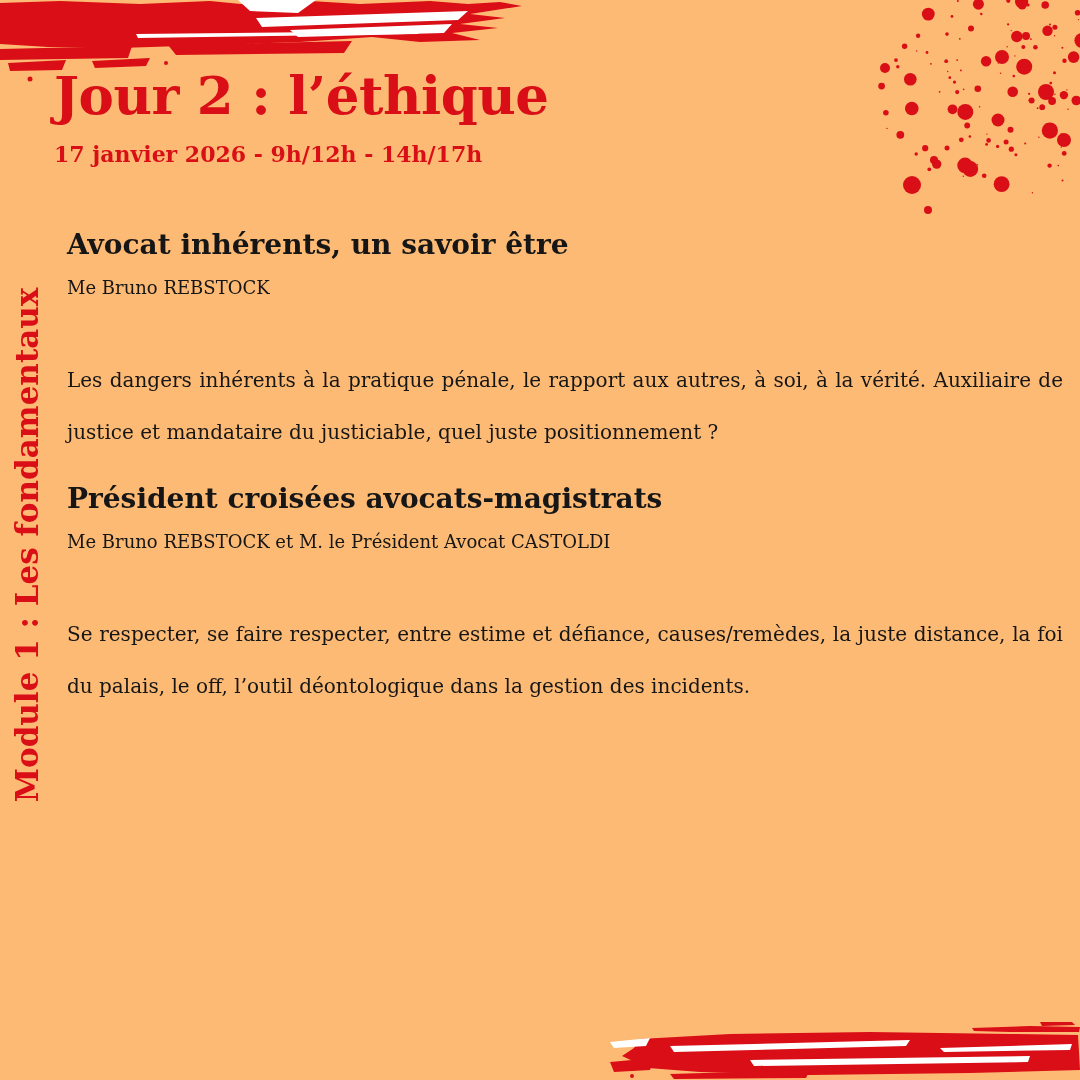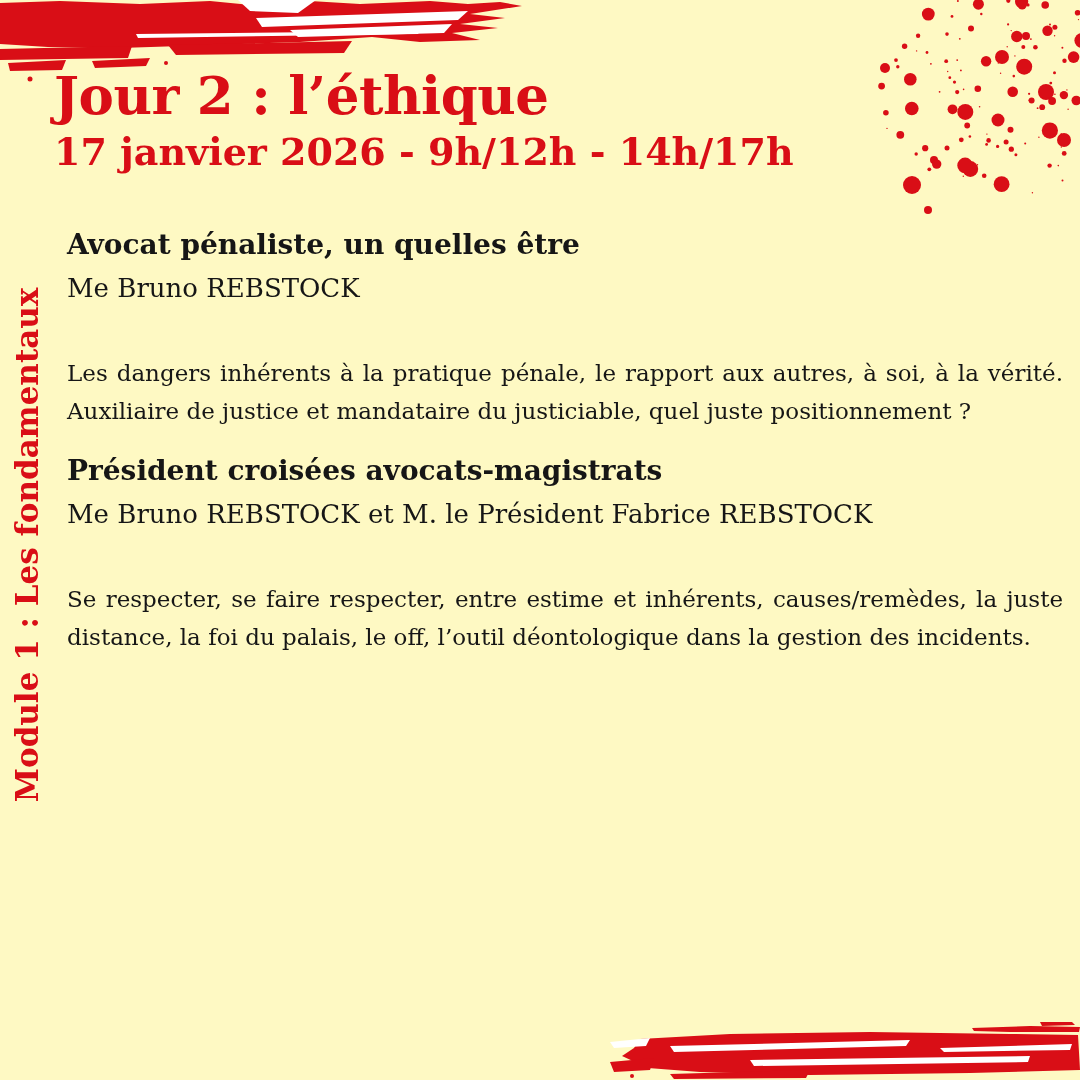--- a/index.html
+++ b/index.html
@@ -3,21 +3,21 @@
 <meta charset="utf-8">
 <style>
   :root{
     --accent:#d90e16;
     --ink:#161616;
   }
   html,body{margin:0;padding:0;background:#ffffff;}
   .canvas{
     position:relative;
     width:1080px;height:1080px;
-    background:#fef9c3;
+    background:#fdba74;
     overflow:hidden;
     font-family:"DejaVu Serif","Liberation Serif",serif;
     color:var(--ink);
   }
   
   .brush-top{position:absolute;top:0;left:0;}
   .splatter{position:absolute;top:0;right:0;}
   .brush-bottom{position:absolute;right:0;bottom:0;}
   .brush-red{fill:var(--accent);}
   .brush-white{fill:#ffffff;}
@@ -26,22 +26,22 @@
   .page-title{
     margin:0;
     font-size:53px;
     line-height:1.05;
     font-weight:700;
     color:var(--accent);
     letter-spacing:-0.5px;
     white-space:nowrap;
   }
   .date-line{
-    margin-top:5px;
-    font-size:38px;
+    margin-top:17px;
+    font-size:22px;
     font-weight:700;
     color:var(--accent);
     white-space:nowrap;
   }
   
   .module-label{
     position:absolute;
     left:27px;top:545px;
     transform:translate(-50%,-50%) rotate(-90deg);
     white-space:nowrap;
@@ -59,28 +59,28 @@
   .session + .session{margin-top:24px;}
   .session-title{
     margin:0;
     font-size:28px;
     line-height:34px;
     font-weight:700;
     color:var(--ink);
   }
   .speaker{
     margin-top:8px;
-    font-size:26px;
+    font-size:18px;
     line-height:36px;
     font-weight:400;
   }
   .body-para{
     margin:30px 0 0 0;
-    font-size:23px;
-    line-height:38px;
+    font-size:20px;
+    line-height:52px;
     text-align:justify;
   }
   .body-para.lead{margin-top:48px;}
 </style>
 </head>
 <body>
 
 <div class="canvas">
 
   <svg class="brush-top" width="530" height="92" viewBox="0 0 530 92" aria-hidden="true">
@@ -245,29 +245,29 @@
   <header class="header">
     <h1 class="page-title">Jour 2 : l’éthique</h1>
     <div class="date-line">17 janvier 2026 - 9h/12h - 14h/17h</div>
   </header>
 
   <div class="module-label">Module 1 : Les fondamentaux</div>
 
   <main class="content">
 
     <section class="session">
-      <h2 class="session-title">Avocat pénaliste, un quelles être</h2>
+      <h2 class="session-title">Avocat inhérents, un savoir être</h2>
       <div class="speaker">Me Bruno REBSTOCK</div>
       <p class="body-para lead">Les dangers inhérents à la pratique pénale, le rapport aux autres, à soi, à la vérité. Auxiliaire de justice et mandataire du justiciable, quel juste positionnement ?</p>
     </section>
 
     <section class="session">
       <h2 class="session-title">Président croisées avocats-magistrats</h2>
-      <div class="speaker">Me Bruno REBSTOCK et M. le Président Fabrice REBSTOCK</div>
-      <p class="body-para lead">Se respecter, se faire respecter, entre estime et inhérents, causes/remèdes, la juste distance, la foi du palais, le off, l’outil déontologique dans la gestion des incidents.</p>
+      <div class="speaker">Me Bruno REBSTOCK et M. le Président Avocat CASTOLDI</div>
+      <p class="body-para lead">Se respecter, se faire respecter, entre estime et défiance, causes/remèdes, la juste distance, la foi du palais, le off, l’outil déontologique dans la gestion des incidents.</p>
     </section>
 
   </main>
 
   <svg class="brush-bottom" width="470" height="58" viewBox="0 0 470 58" aria-hidden="true">
     <path class="brush-red" d="M362,6 L420,4 L470,5 L469,10 L400,10 L364,9 Z"></path>
     <path class="brush-red" d="M430,0 L462,0 L465,3 L432,4 Z"></path>
     <path class="brush-red" d="M30,17 L120,12 L260,10 L400,12 L468,13 L470,48 L360,51
       L200,53 L90,50 L38,46 L12,34 L24,26 Z"></path>
     <path class="brush-white" d="M60,24 L300,18 L296,24 L64,30 Z"></path>

